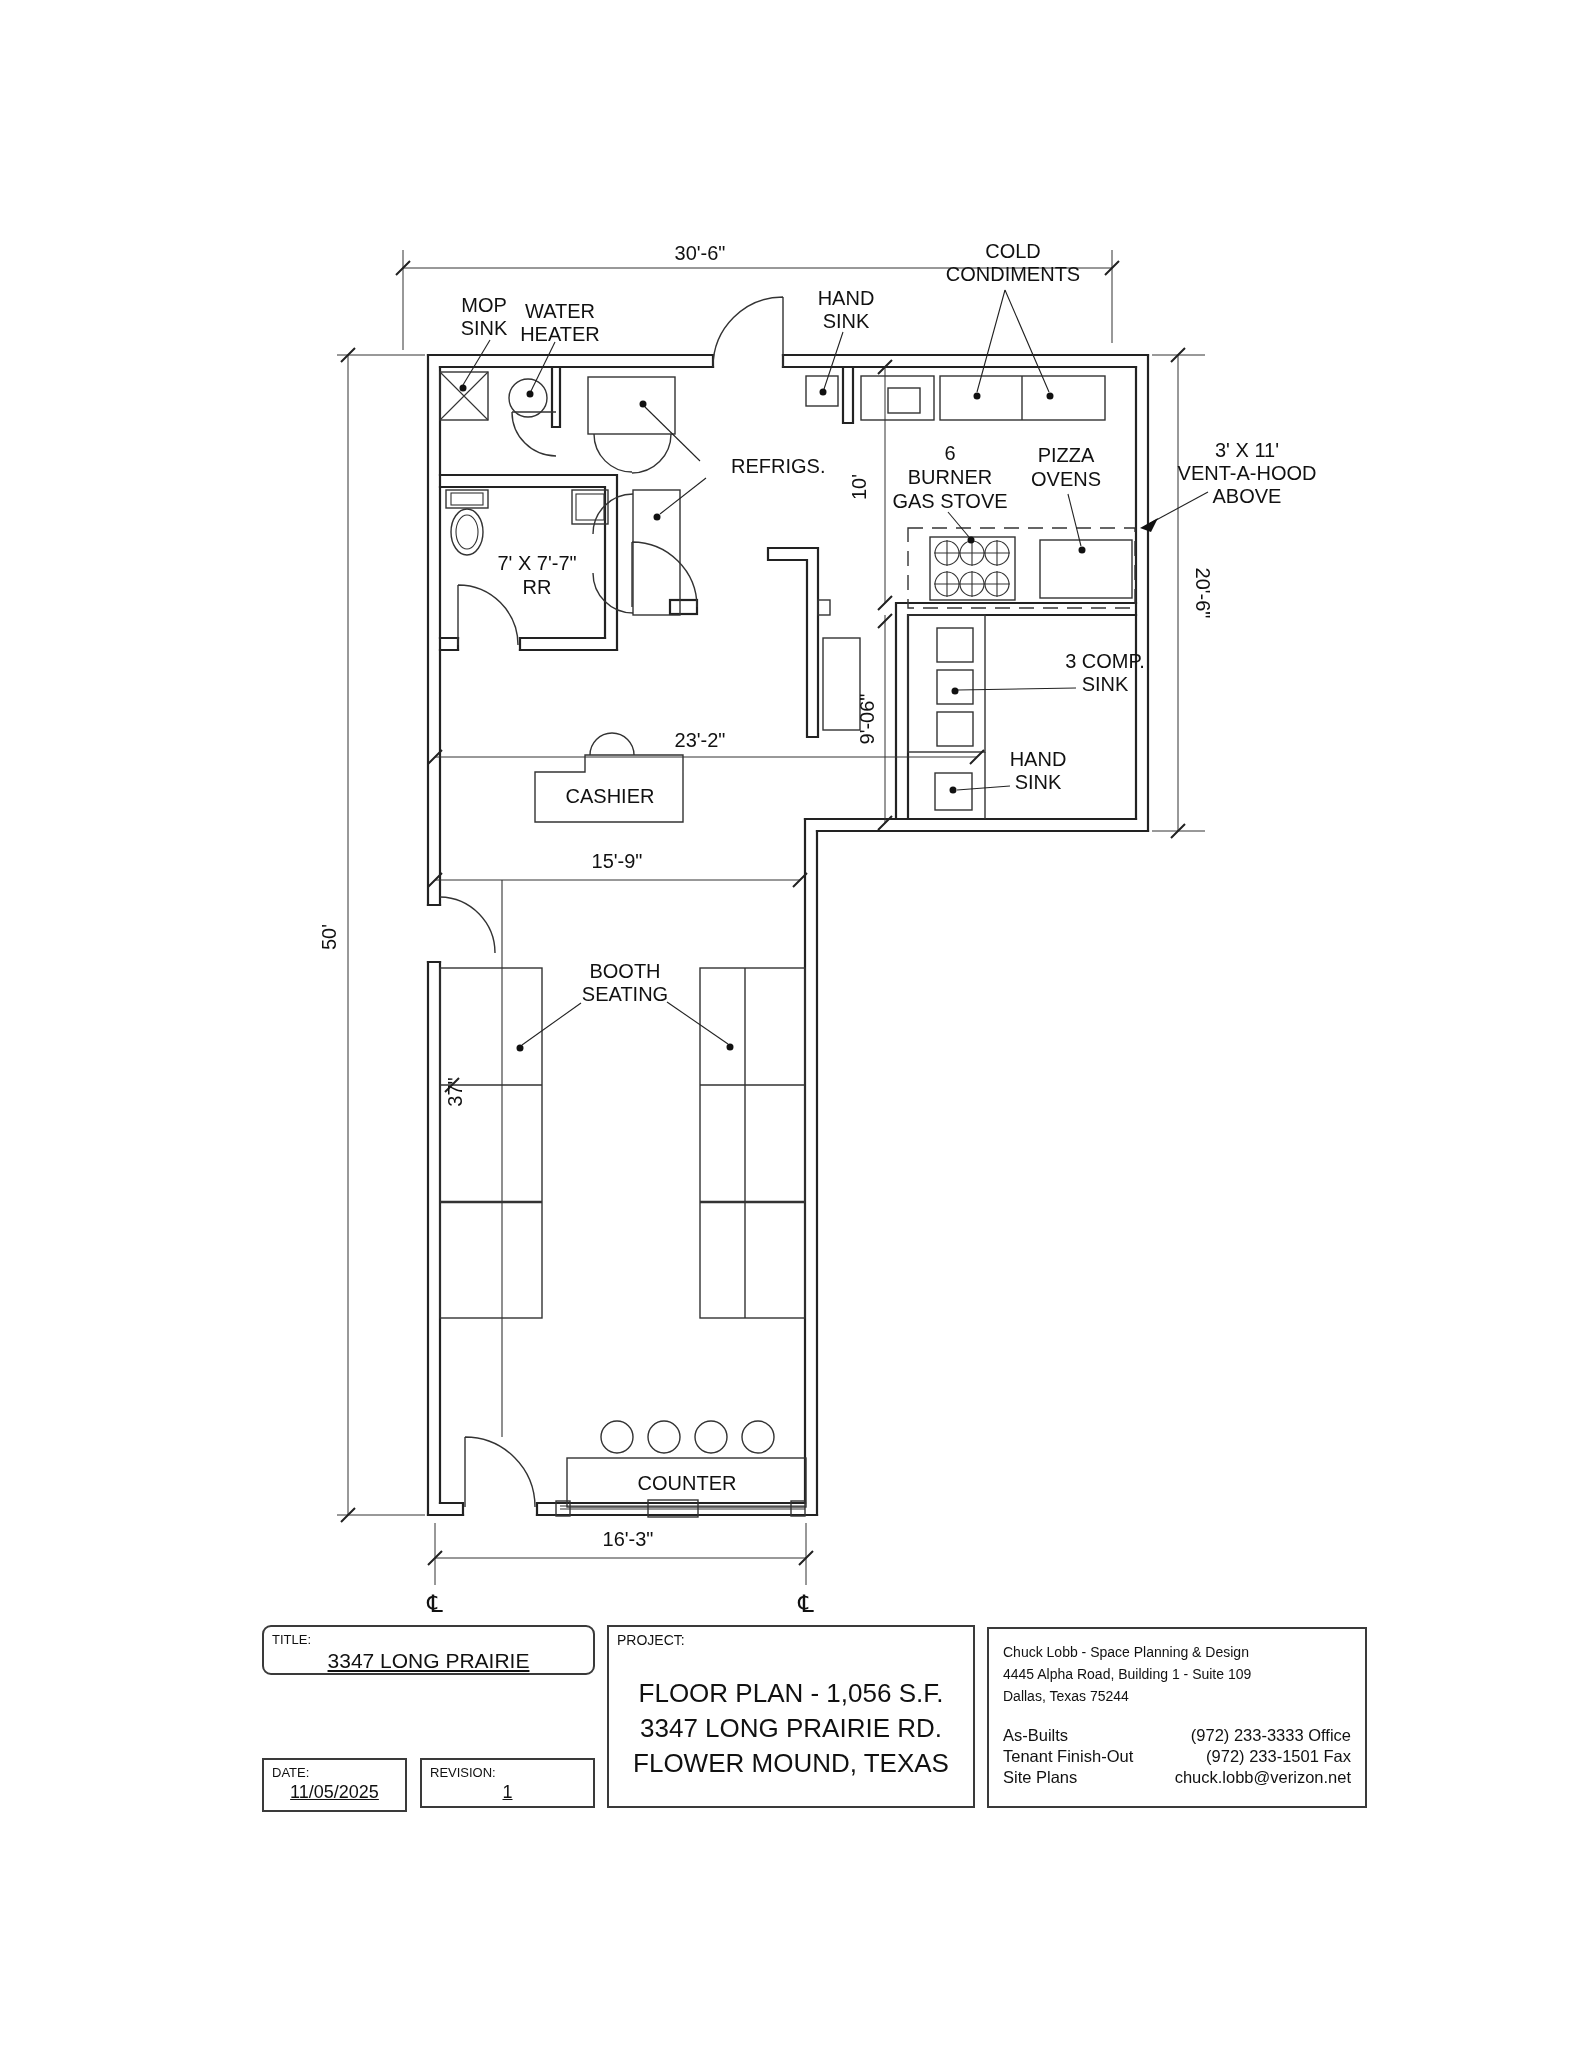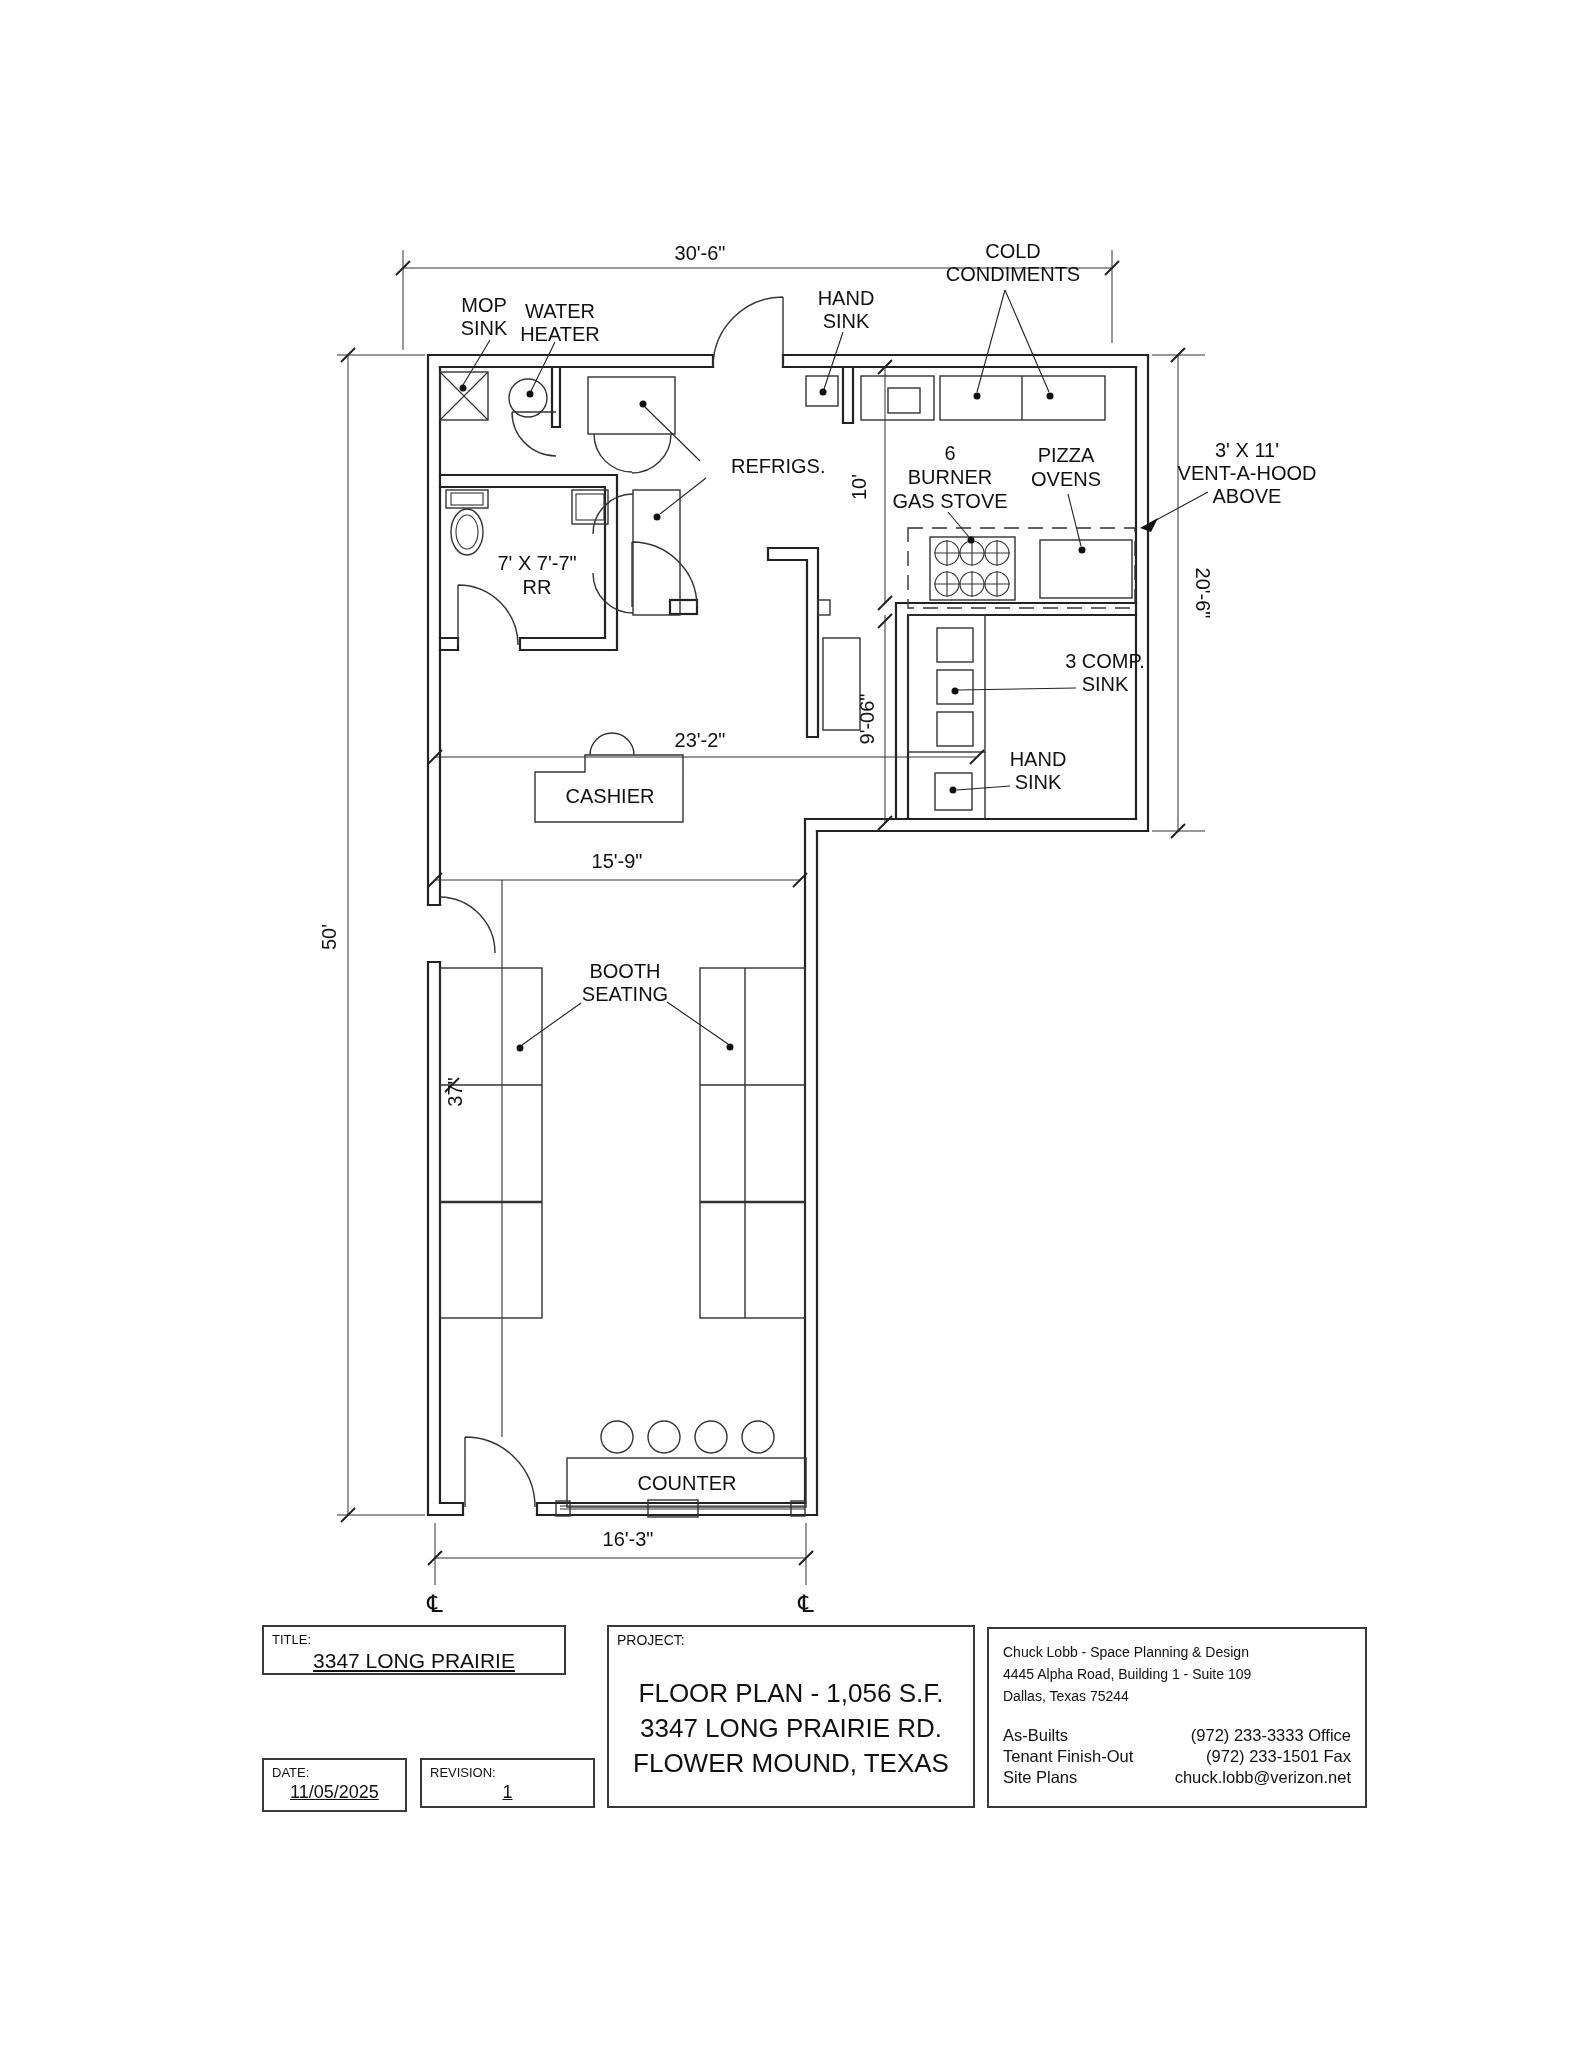--- a/index.html
+++ b/index.html
@@ -285,21 +285,21 @@
 
     <text class="lbl" x="610" y="803" text-anchor="middle">CASHIER</text>
 
     <text class="lbl" x="625" y="978" text-anchor="middle">BOOTH</text>
     <text class="lbl" x="625" y="1001" text-anchor="middle">SEATING</text>
 
     <text class="lbl" x="687" y="1490" text-anchor="middle">COUNTER</text>
   </g>
 </svg>
 
-<div class="tb" id="tb-title" style="left:262px;top:1625px;width:304px;height:50px;">
+<div class="tb" id="tb-title" style="left:262px;top:1625px;width:333px;height:50px;border-radius:9px;">
   <div class="tag">TITLE:</div>
   <div class="val">3347 LONG PRAIRIE</div>
 </div>
 
 
 <div class="tb" id="tb-date" style="left:262px;top:1758px;width:145px;height:54px;">
   <div class="tag">DATE:</div>
   <div class="val">11/05/2025</div>
 </div>
 

